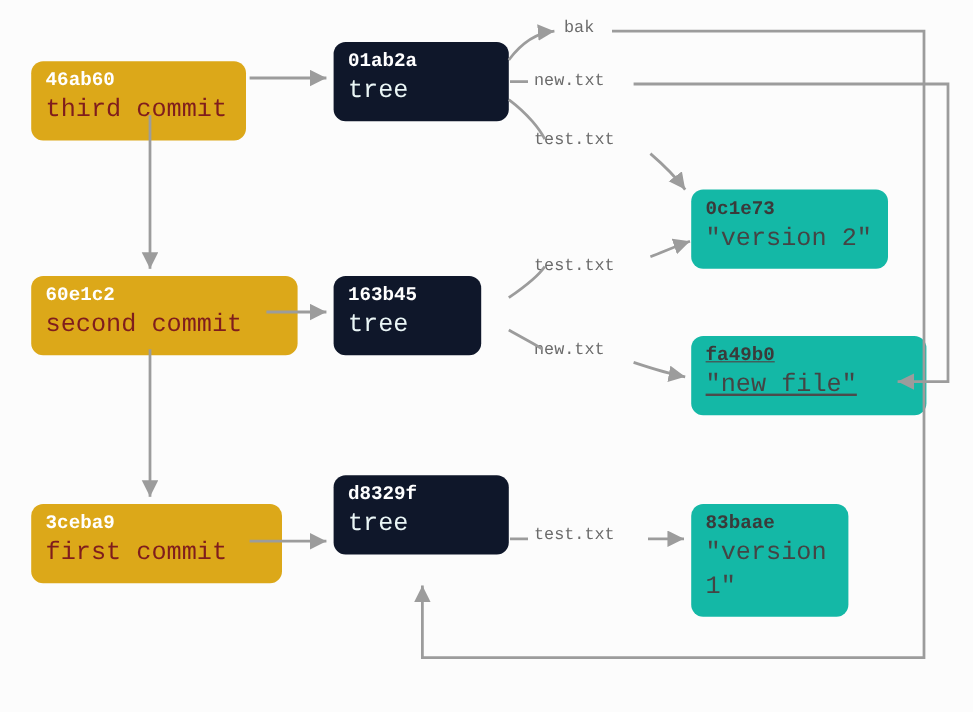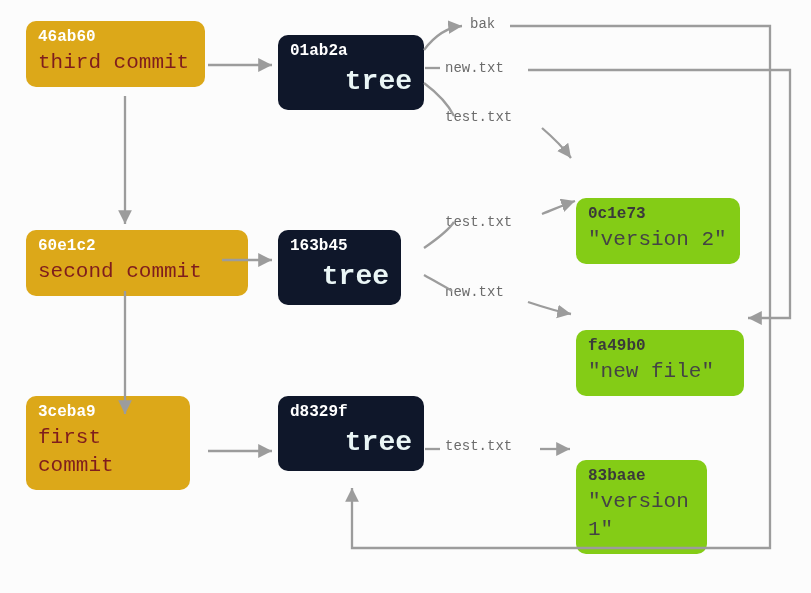--- a/index.html
+++ b/index.html
@@ -16,49 +16,49 @@
     position: absolute;
     border-radius: 10px;
     padding: 6px 12px 10px 12px;
     line-height: 1.35;
   }
   .commit { background: #dca819; color: #eef0e5; }
   .commit .hash { color: #ffffff; font-weight: bold; font-size: 16px; }
   .commit .msg  { font-size: 21px; color: #7f1d1d; }
   .tree   { background: #0f172a; color: #e8f5f5; }
   .tree .hash { color: #ffffff; font-weight: bold; font-size: 16px; }
-  .tree .lbl  { font-size: 28px; color: #eaf6f6; text-align: right; font-weight: bold; }
-  .blob   { background: #84cc16; color: #4b4b4b; margin-top: 40px; }
+  .tree .lbl  { font-size: 21px; color: #eaf6f6; text-align: left; }
+  .blob   { background: #14b8a6; color: #4b4b4b; }
   .blob .hash { font-weight: bold; font-size: 16px; color: #3a3a3a; }
   .blob .content { font-size: 21px; color: #444; }
   .edge-label {
     position: absolute;
     font-size: 14px;
     color: #6b6b6b;
     white-space: nowrap;
   }
   svg.arrows {
     position: absolute;
     left: 0; top: 0;
     width: 811px; height: 593px;
     pointer-events: none;
   }
 </style>
 </head>
 <body>
 
-<div class="box commit" style="left:26px; top:21px; width:179px;">
+<div class="box commit" style="left:26px; top:51px; width:179px;">
   <div class="hash">46ab60</div>
   <div class="msg">third commit</div>
 </div>
 <div class="box commit" style="left:26px; top:230px; width:222px;">
   <div class="hash">60e1c2</div>
   <div class="msg">second commit</div>
 </div>
-<div class="box commit" style="left:26px; top:396px; width:164px;">
+<div class="box commit" style="left:26px; top:420px; width:209px;">
   <div class="hash">3ceba9</div>
   <div class="msg">first commit</div>
 </div>
 
 <div class="box tree" style="left:278px; top:35px; width:146px;">
   <div class="hash">01ab2a</div>
   <div class="lbl">tree</div>
 </div>
 <div class="box tree" style="left:278px; top:230px; width:123px;">
   <div class="hash">163b45</div>
@@ -66,21 +66,21 @@
 </div>
 <div class="box tree" style="left:278px; top:396px; width:146px;">
   <div class="hash">d8329f</div>
   <div class="lbl">tree</div>
 </div>
 
 <div class="box blob" style="left:576px; top:158px; width:164px;">
   <div class="hash">0c1e73</div>
   <div class="content">"version 2"</div>
 </div>
-<div class="box blob" style="left:576px; top:290px; width:168px;">
+<div class="box blob" style="left:576px; top:280px; width:196px;text-decoration:underline;">
   <div class="hash">fa49b0</div>
   <div class="content">"new file"</div>
 </div>
 <div class="box blob" style="left:576px; top:420px; width:131px;">
   <div class="hash">83baae</div>
   <div class="content">"version 1"</div>
 </div>
 
 <div class="edge-label" style="left:470px; top:16px;">bak</div>
 <div class="edge-label" style="left:445px; top:60px;">new.txt</div>

